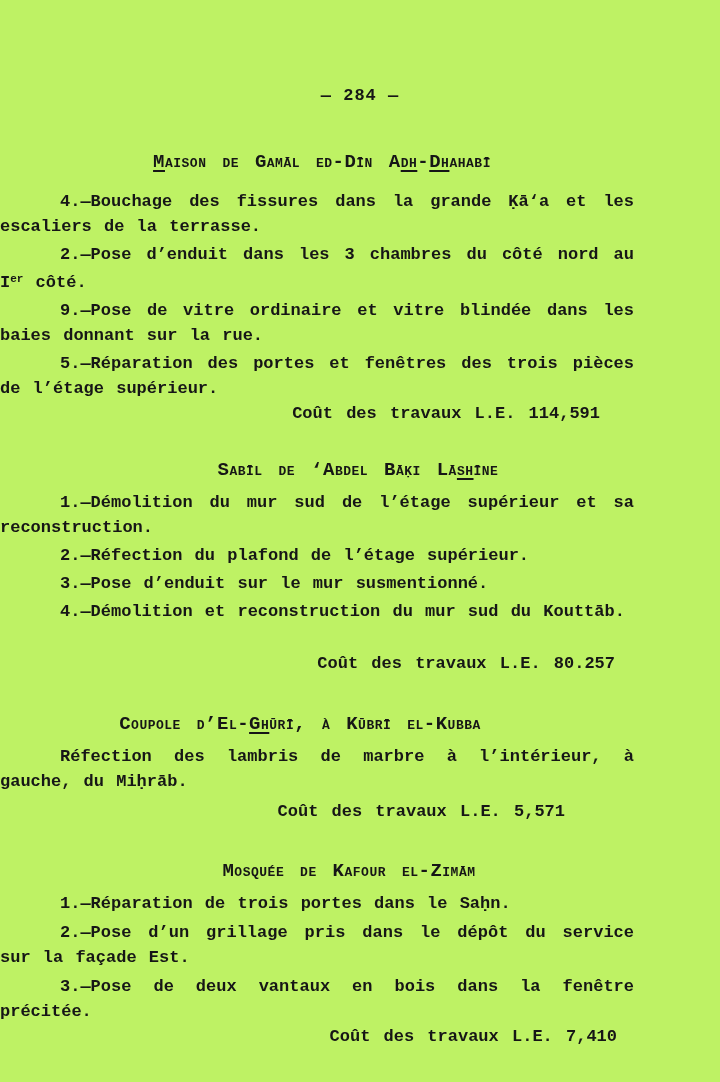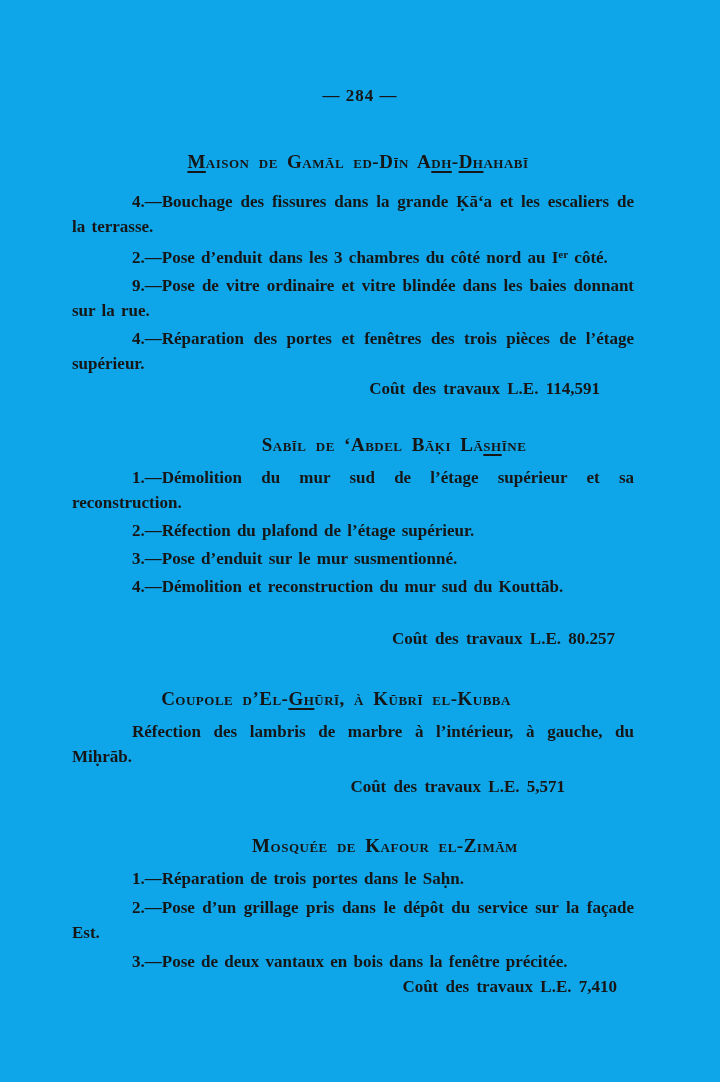--- a/index.html
+++ b/index.html
@@ -1,35 +1,34 @@
 <!DOCTYPE html>
 <html><head>
 <meta charset="utf-8">
 <style>
   html, body { margin: 0; padding: 0; background: #ffffff; }
   .page {
     position: relative;
     width: 720px;
     height: 1082px;
-    background: #0ea5e9;
+    background: #bef264;
     color: #161616;
-    font-family: Liberation Serif, serif;
+    font-family: Liberation Mono, monospace;
     font-weight: 700;
     box-sizing: border-box;
     overflow: hidden;
   }
   .page-number {
     padding-top: 86px;
     text-align: center;
     font-size: 17px;
     line-height: 20px;
     letter-spacing: 1px;
   }
   .content {
-    padding-left: 72px;
     padding-right: 86px; 
   }
   .section { margin-top: 32px; }
   .sec0 { margin-top: 44px; }
   .sec2 { margin-top: 36px; }
   .sec3 { margin-top: 35px; }
   .heading {
     margin: 0 0 8px 0;
     text-align: center;
     font-variant: small-caps;
@@ -79,21 +78,21 @@
 
 <div class="page">
   <div class="page-number">— 284 —</div>
   <div class="content">
     <div>
         <section class="section sec0">
           <h2 class="heading"><span class="u">M</span><span>aison de Gamāl ed-Dīn A</span><span class="u">dh</span><span>-</span><span class="u">Dh</span><span>ahabī</span></h2>
           <p class="body"><span>4.—Bouchage des fissures dans la grande Ḳā‘a et les escaliers de la terrasse.</span></p>
           <p class="body"><span>2.—Pose d’enduit dans les 3 chambres du côté nord au I</span><span class="sup">er</span><span> côté.</span></p>
           <p class="body"><span>9.—Pose de vitre ordinaire et vitre blindée dans les baies donnant sur la rue.</span></p>
-          <p class="body"><span>4.—Réparation des portes et fenêtres des trois pièces de l’étage supérieur.</span></p>
+          <p class="body"><span>5.—Réparation des portes et fenêtres des trois pièces de l’étage supérieur.</span></p>
           <div class="cost">Coût des travaux L.E. 114,591</div>
         </section>
         <section class="section sec1">
           <h2 class="heading"><span>Sabīl de ‘Abdel Bāḳi Lā</span><span class="u">sh</span><span>īne</span></h2>
           <p class="body"><span>1.—Démolition du mur sud de l’étage supérieur et sa reconstruction.</span></p>
           <p class="body"><span>2.—Réfection du plafond de l’étage supérieur.</span></p>
           <p class="body"><span>3.—Pose d’enduit sur le mur susmentionné.</span></p>
           <p class="body"><span>4.—Démolition et reconstruction du mur sud du Kouttāb.</span></p>
           <div class="cost">Coût des travaux L.E. 80.257</div>
         </section>

